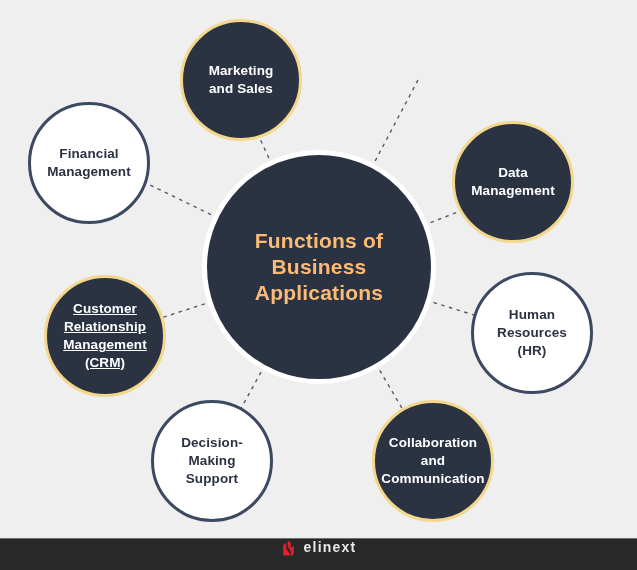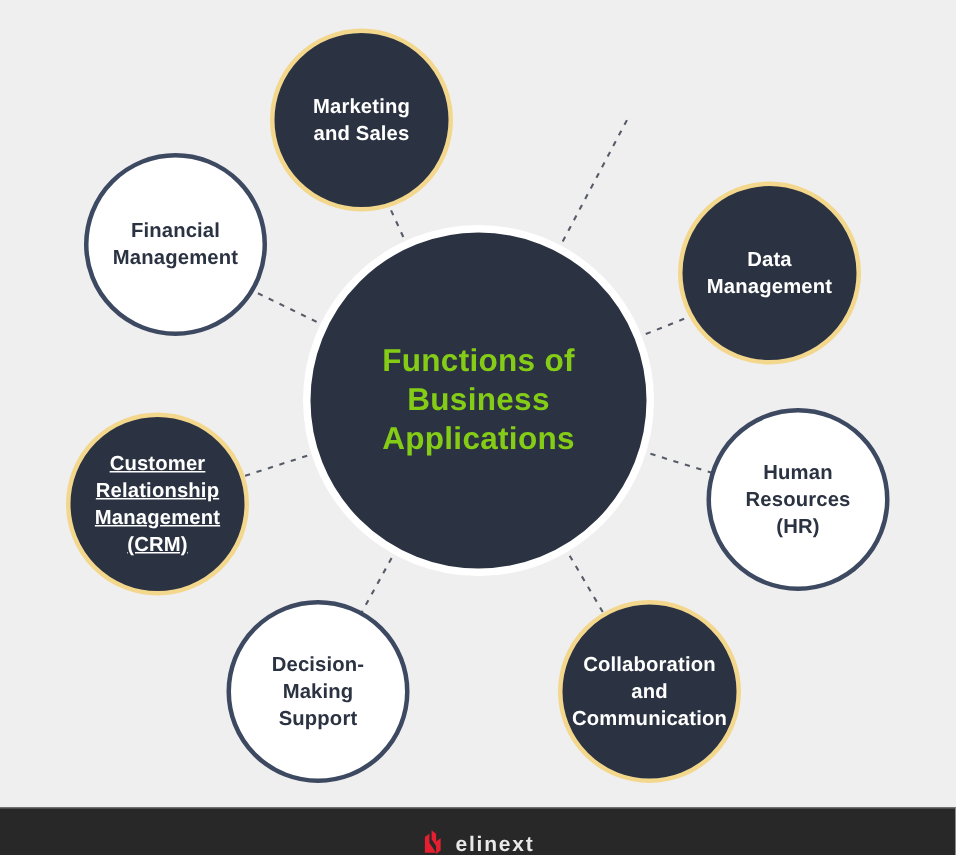--- a/index.html
+++ b/index.html
@@ -34,43 +34,43 @@
   .node.light {
     background: #ffffff;
     border: 3px solid #3d4961;
     color: #2b3342;
   }
   .node.center {
     width: 234px; height: 234px;
     left: 202px; top: 150px;
     background: #2b3342;
     border: 5px solid #ffffff;
-    color: #84cc16;
+    color: #fdba74;
     font-size: 21px;
     line-height: 1.25;
     letter-spacing: 0.2px;
     z-index: 2;
   }
   
   .pos-marketing     { left: 180px; top: 19px;  }
   .pos-automation    { left: 357px; top: 19px;  }
-  .pos-financial     { left: 56px;  top: 102px; }
+  .pos-financial     { left: 28px;  top: 102px; }
   .pos-data          { left: 452px; top: 121px; }
   .pos-crm           { left: 44px;  top: 275px; text-decoration: underline; }
   .pos-hr            { left: 471px; top: 272px; }
   .pos-decision      { left: 151px; top: 400px; }
   .pos-collaboration { left: 372px; top: 400px; }
 
   .footer {
     position: absolute; left: 0; top: 538px;
     width: 637px; height: 32px;
     background: #282829;
     border-top: 1px solid #707073;
     box-sizing: border-box;
-    display: flex; align-items: flex-end; justify-content: center;
+    display: flex; align-items: flex-start; justify-content: center;
     gap: 8px;
   }
   .brand-text {
     color: #e9e9ea;
     font-size: 14px;
     font-weight: 600;
     letter-spacing: 1.2px;
   }
 </style>
 </head>

